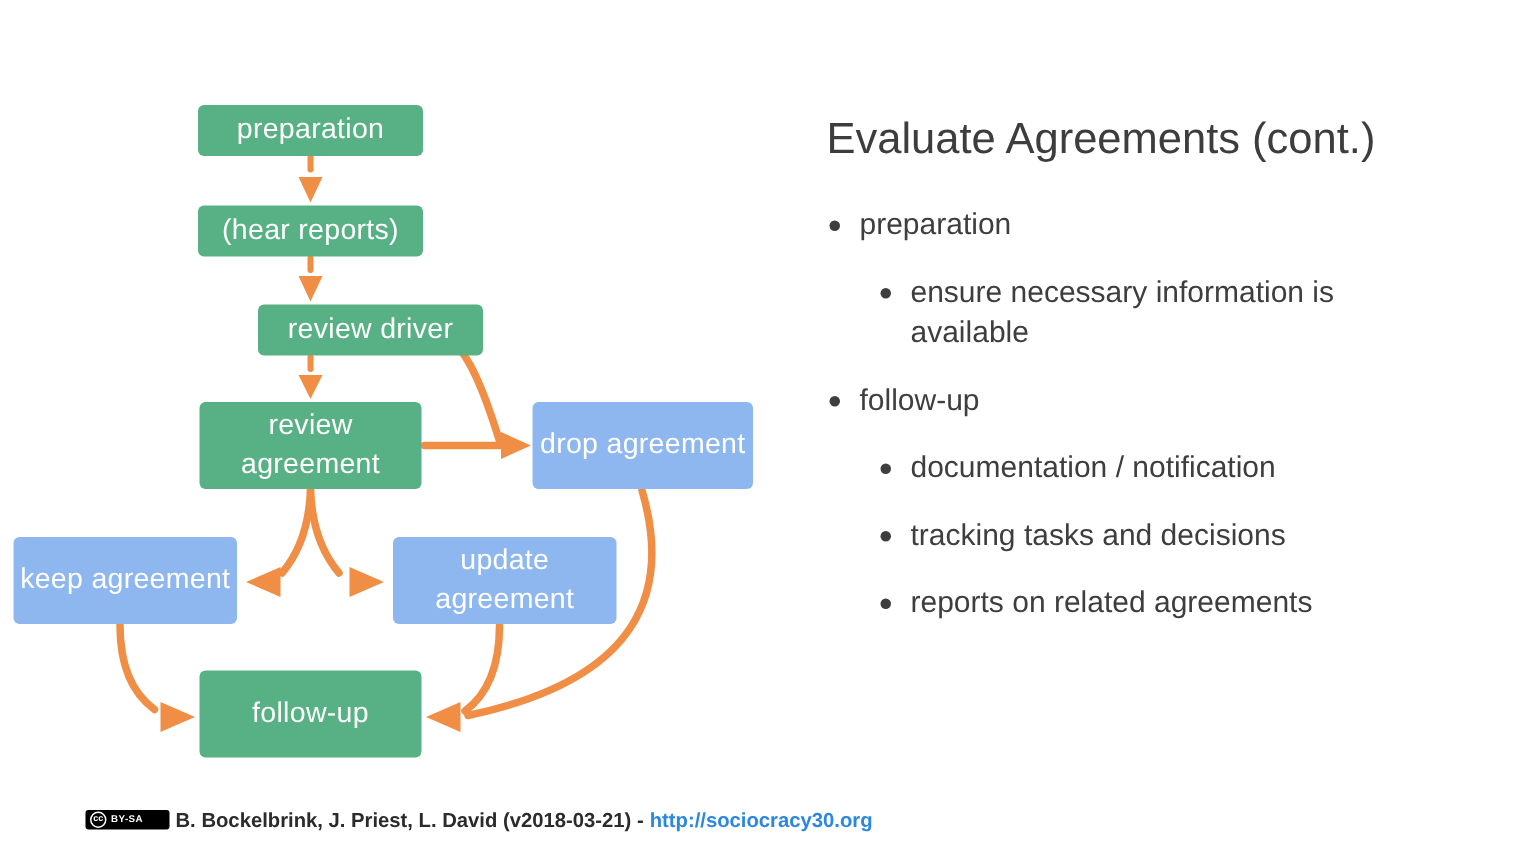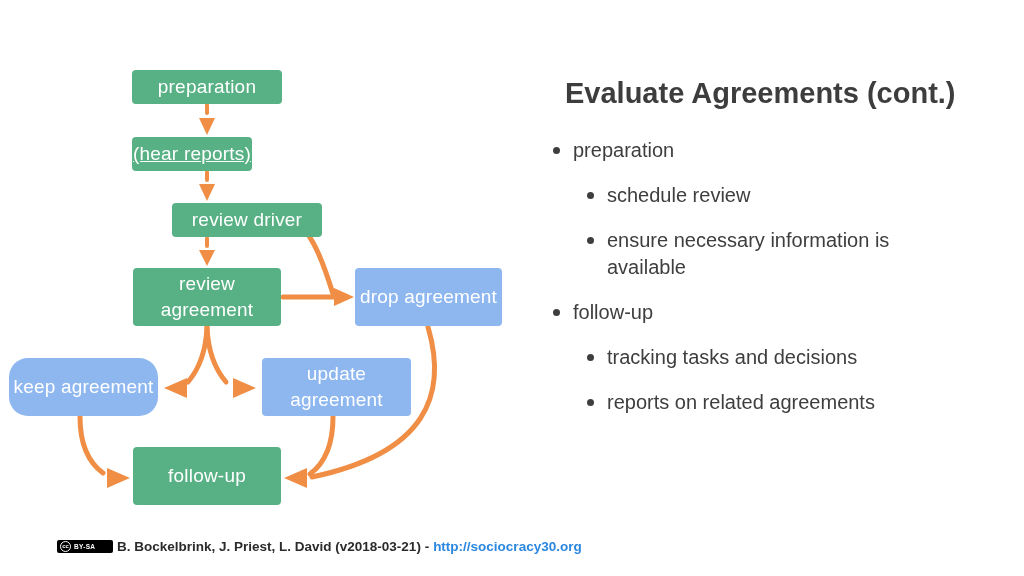--- a/index.html
+++ b/index.html
@@ -14,33 +14,33 @@
   .diagram{position:absolute;left:0;top:0;width:520px;height:576px;}
   .diagram svg{position:absolute;left:0;top:0;}
   .node{
     position:absolute;border-radius:4px;color:#ffffff;
     display:flex;align-items:center;justify-content:center;text-align:center;
     font-size:19px;line-height:26px;letter-spacing:.2px;
   }
   .node.green{background:#58b184;}
   .node.blue{background:#8eb7f0;}
   .n-preparation{left:132px;top:70px;width:150px;height:34px;}
-  .n-hear{left:132px;top:137px;width:120px;height:34px;text-decoration:underline;}
+  .n-hear{left:132px;top:137px;width:150px;height:34px;}
   .n-driver{left:132px;top:203px;width:150px;height:34px;margin-left:40px;}
   .n-review{left:133px;top:268px;width:148px;height:58px;}
   .n-drop{left:355px;top:268px;width:147px;height:58px;}
-  .n-keep{left:9px;top:358px;width:149px;height:58px;border-radius:19px;}
+  .n-keep{left:9px;top:358px;width:149px;height:58px;}
   .n-update{left:262px;top:358px;width:149px;height:58px;}
   .n-follow{left:133px;top:447px;width:148px;height:58px;}
 
   
   .panel{position:absolute;left:520px;top:0;width:504px;height:576px;}
   .title{
-    position:absolute;left:45px;top:58px;width:440px;
-    font-size:29px;color:#3d3d3d;font-weight:700;
+    position:absolute;left:31px;top:58px;width:440px;
+    font-size:29px;color:#3d3d3d;font-weight:400;
   }
   .bullets{position:absolute;left:33px;top:137px;width:440px;}
   .b-item{display:flex;align-items:flex-start;margin-bottom:18px;
           color:#3e3e3e;font-size:20px;line-height:27px;}
   .b-item .dot{
     flex:0 0 auto;width:7px;height:7px;border-radius:50%;
     background:#3e3e3e;margin:10px 13px 0 0;
   }
   .b-item.lv2{margin-left:34px;}
   .b-item.lv2 .txt{max-width:345px;}
@@ -136,29 +136,29 @@
   <div class="panel">
     <h1 class="title">Evaluate Agreements (cont.)</h1>
 
     <div class="bullets">
       <div class="b-item lv1">
         <span class="dot"></span>
         <span class="txt">preparation</span>
       </div>
       <div class="b-item lv2">
         <span class="dot"></span>
-        <span class="txt">schedule review</span>
-      </div>
-      <div class="b-item lv2">
-        <span class="dot"></span>
         <span class="txt">ensure necessary information is available</span>
       </div>
       <div class="b-item lv1">
         <span class="dot"></span>
         <span class="txt">follow-up</span>
+      </div>
+      <div class="b-item lv2">
+        <span class="dot"></span>
+        <span class="txt">documentation / notification</span>
       </div>
       <div class="b-item lv2">
         <span class="dot"></span>
         <span class="txt">tracking tasks and decisions</span>
       </div>
       <div class="b-item lv2">
         <span class="dot"></span>
         <span class="txt">reports on related agreements</span>
       </div>
     </div>

